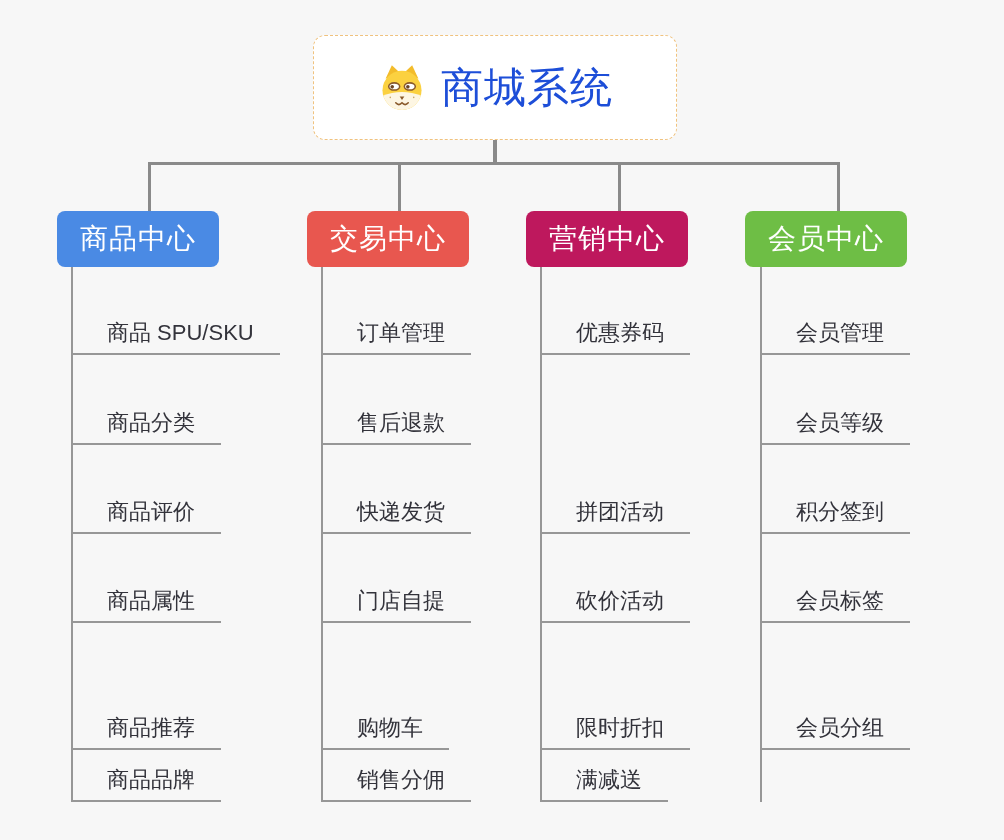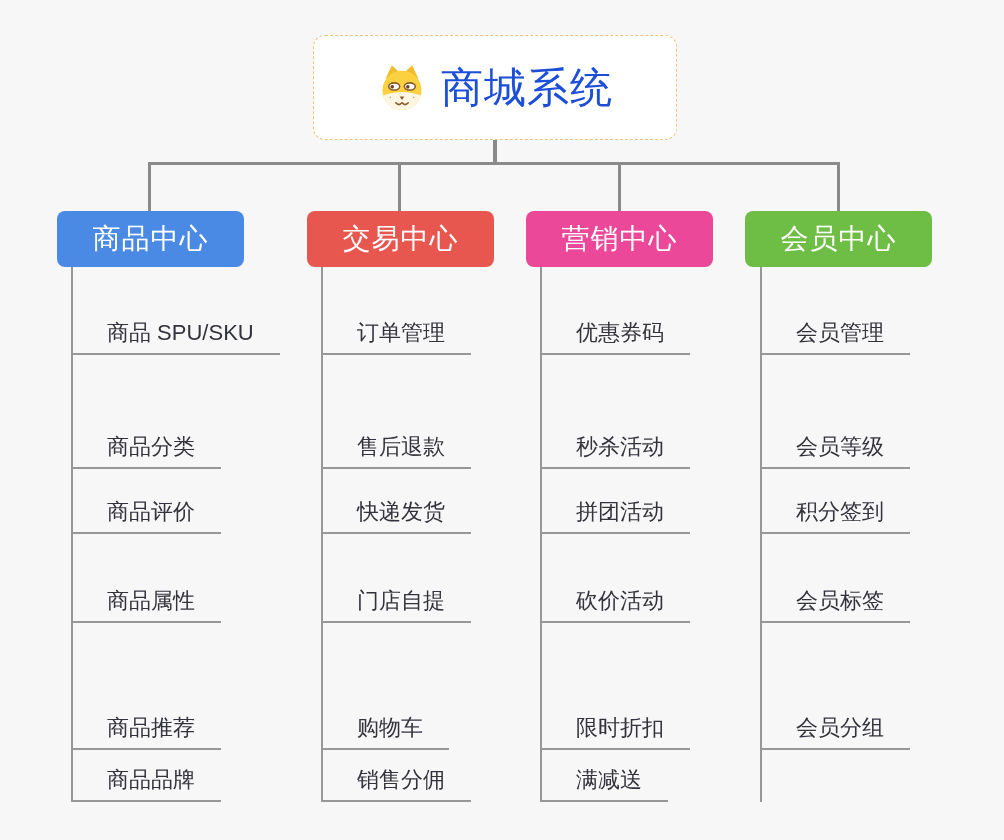--- a/index.html
+++ b/index.html
@@ -33,21 +33,21 @@
     box-sizing:border-box;
     display:flex;align-items:center;justify-content:center;gap:14px;
   }
   .root-title{
     color:#1d4ed8;font-size:42px;font-weight:400;letter-spacing:1px;white-space:nowrap;
   }
   .doge{width:50px;height:50px;display:inline-flex;}
 
   
   .branch{
-    position:absolute;top:211px;width:187px;height:56px;border-radius:8px;
+    position:absolute;top:211px;width:162px;height:56px;border-radius:8px;
     color:#ffffff;font-size:28px;font-weight:400;letter-spacing:1px;
     display:flex;align-items:center;justify-content:center;white-space:nowrap;
     cursor:default;
   }
   .b0{left:57px;}
   .b1{left:307px;}
   .b2{left:526px;}
   .b3{left:745px;}
 
   
@@ -57,21 +57,21 @@
     padding:0 26px 2px 36px;
     border-bottom:2px solid #979797;
     white-space:nowrap;
     cursor:default;
   }
   .cx0{left:71px;}
   .cx1{left:321px;}
   .cx2{left:540px;}
   .cx3{left:760px;}
   .ry0{top:315px;}
-  .ry1{top:405px;margin-top:24px;}
+  .ry1{top:405px;}
   .ry2{top:494px;}
   .ry3{top:583px;}
   .ry4{top:710px;}
   .ry5{top:762px;}
 </style>
 </head>
 <body>
 
 <div class="canvas">
 
@@ -108,39 +108,38 @@
         <path d="M24 51 q4 4.5 8 0 q4 4.5 8 0" stroke="#8a5a2b" stroke-width="2" fill="none" stroke-linecap="round"></path>
         <circle cx="17" cy="44" r="1" fill="#c9a86a"></circle>
         <circle cx="47" cy="44" r="1" fill="#c9a86a"></circle>
       </svg>
     </span>
     <span class="root-title">商城系统</span>
   </div>
 
   <div class="branch b0" style="background: rgb(74, 138, 228);">商品中心</div>
   <div class="branch b1" style="background: rgb(232, 87, 79);">交易中心</div>
-  <div class="branch b2" style="background: #ec4899;">营销中心</div>
+  <div class="branch b2" style="background: #be185d;">营销中心</div>
   <div class="branch b3" style="background: rgb(110, 190, 69);">会员中心</div>
 
   <div class="child cx0 ry0">商品 SPU/SKU</div>
   <div class="child cx0 ry1">商品分类</div>
   <div class="child cx0 ry2">商品评价</div>
   <div class="child cx0 ry3">商品属性</div>
   <div class="child cx0 ry4">商品推荐</div>
   <div class="child cx0 ry5">商品品牌</div>
 
   <div class="child cx1 ry0">订单管理</div>
   <div class="child cx1 ry1">售后退款</div>
   <div class="child cx1 ry2">快递发货</div>
   <div class="child cx1 ry3">门店自提</div>
   <div class="child cx1 ry4">购物车</div>
   <div class="child cx1 ry5">销售分佣</div>
 
   <div class="child cx2 ry0">优惠券码</div>
-  <div class="child cx2 ry1">秒杀活动</div>
   <div class="child cx2 ry2">拼团活动</div>
   <div class="child cx2 ry3">砍价活动</div>
   <div class="child cx2 ry4">限时折扣</div>
   <div class="child cx2 ry5">满减送</div>
 
   <div class="child cx3 ry0">会员管理</div>
   <div class="child cx3 ry1">会员等级</div>
   <div class="child cx3 ry2">积分签到</div>
   <div class="child cx3 ry3">会员标签</div>
   <div class="child cx3 ry4">会员分组</div>

